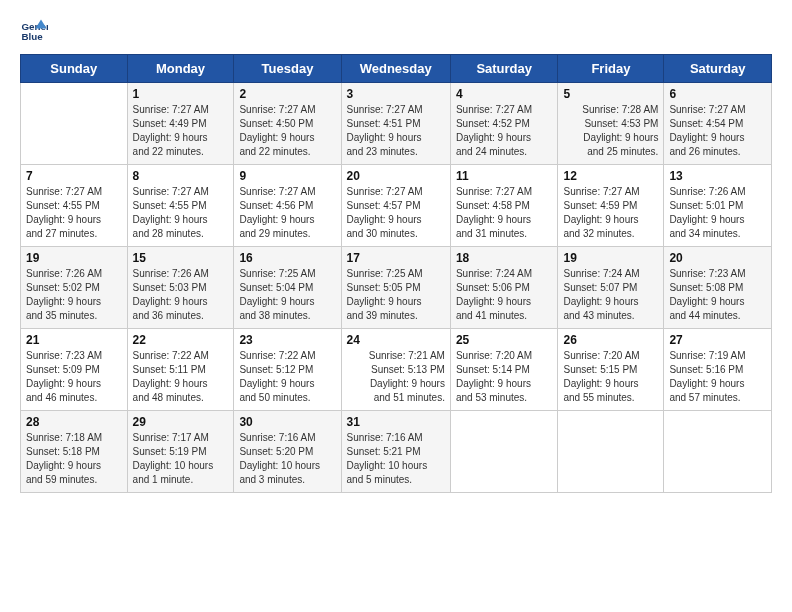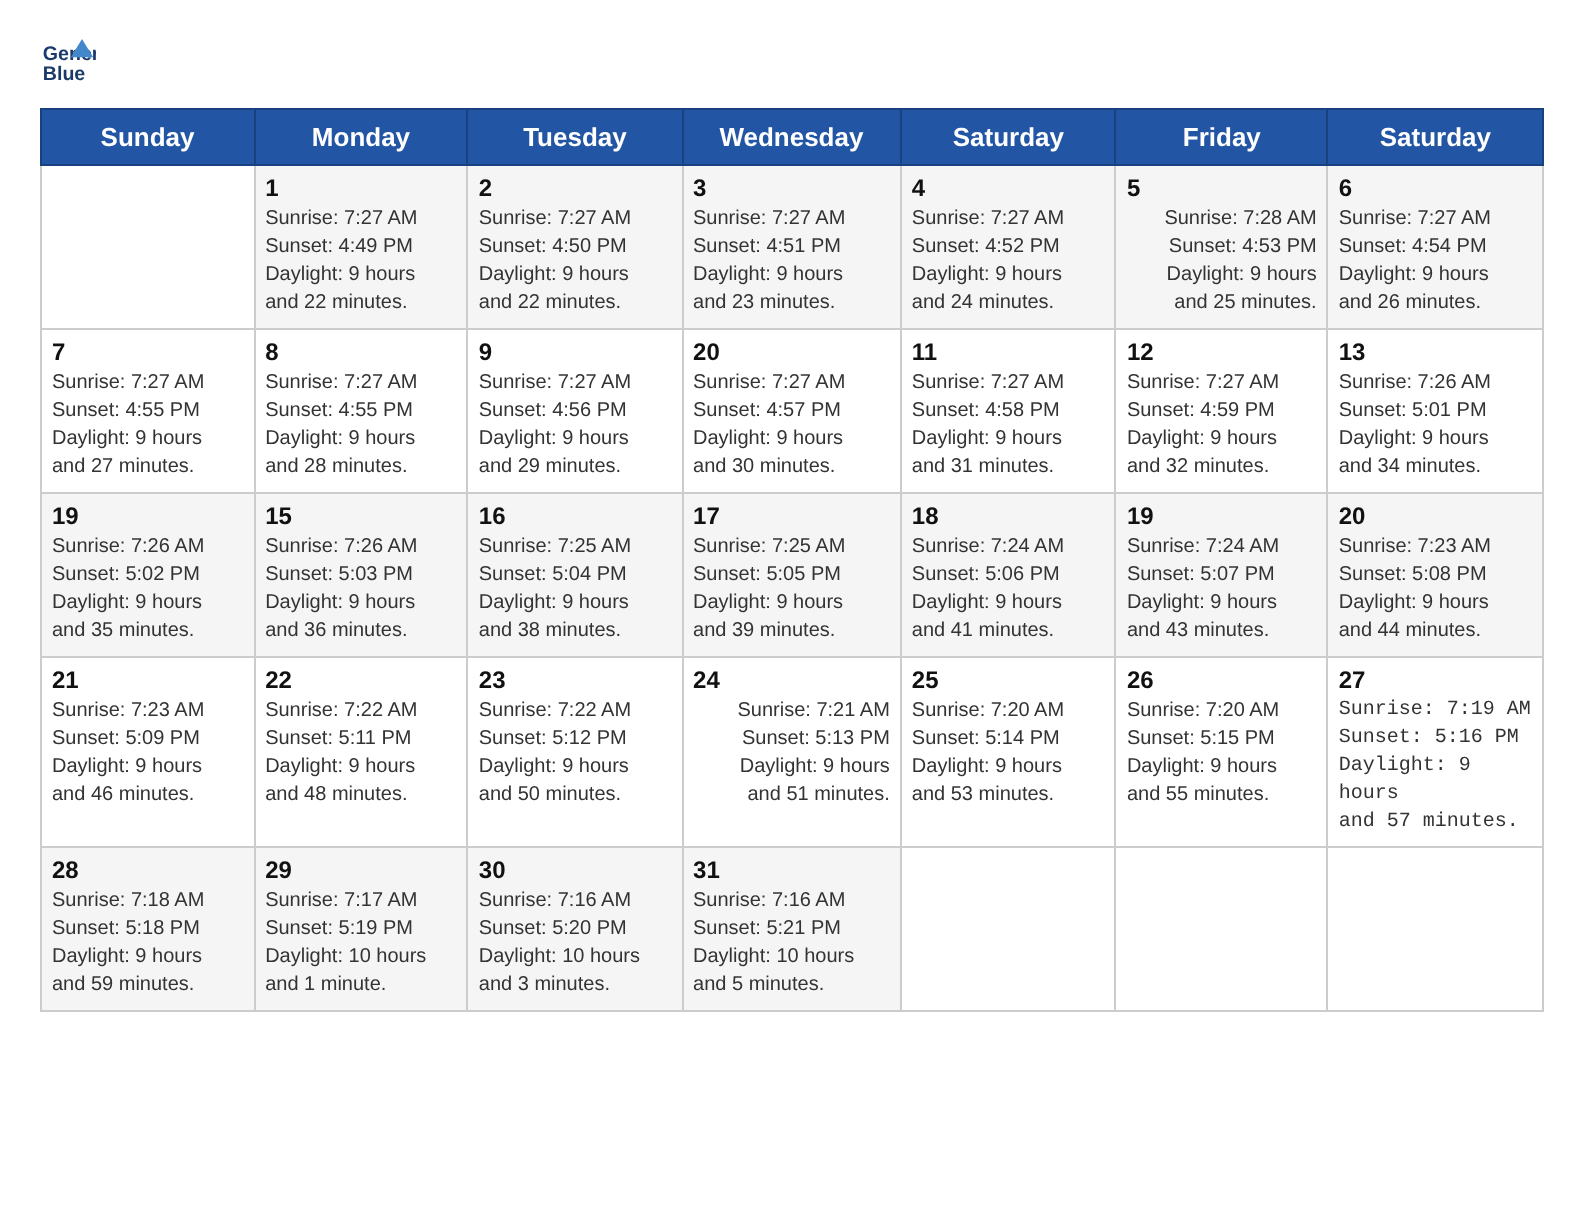--- a/index.html
+++ b/index.html
@@ -310,21 +310,21 @@
           </td>
           <td>
             <div class="day-number">26</div>
             <div class="day-info" style="white-space: pre-line;">Sunrise: 7:20 AM
 Sunset: 5:15 PM
 Daylight: 9 hours
 and 55 minutes.</div>
           </td>
           <td>
             <div class="day-number">27</div>
-            <div class="day-info" style="white-space: pre-line; font-family: Liberation Mono, monospace;">Sunrise: 7:19 AM
+            <div class="day-info" style="white-space: pre-line;">Sunrise: 7:19 AM
 Sunset: 5:16 PM
 Daylight: 9 hours
 and 57 minutes.</div>
           </td>
         </tr>
         <tr>
           <td>
             <div class="day-number">28</div>
             <div class="day-info" style="white-space: pre-line;">Sunrise: 7:18 AM
 Sunset: 5:18 PM

